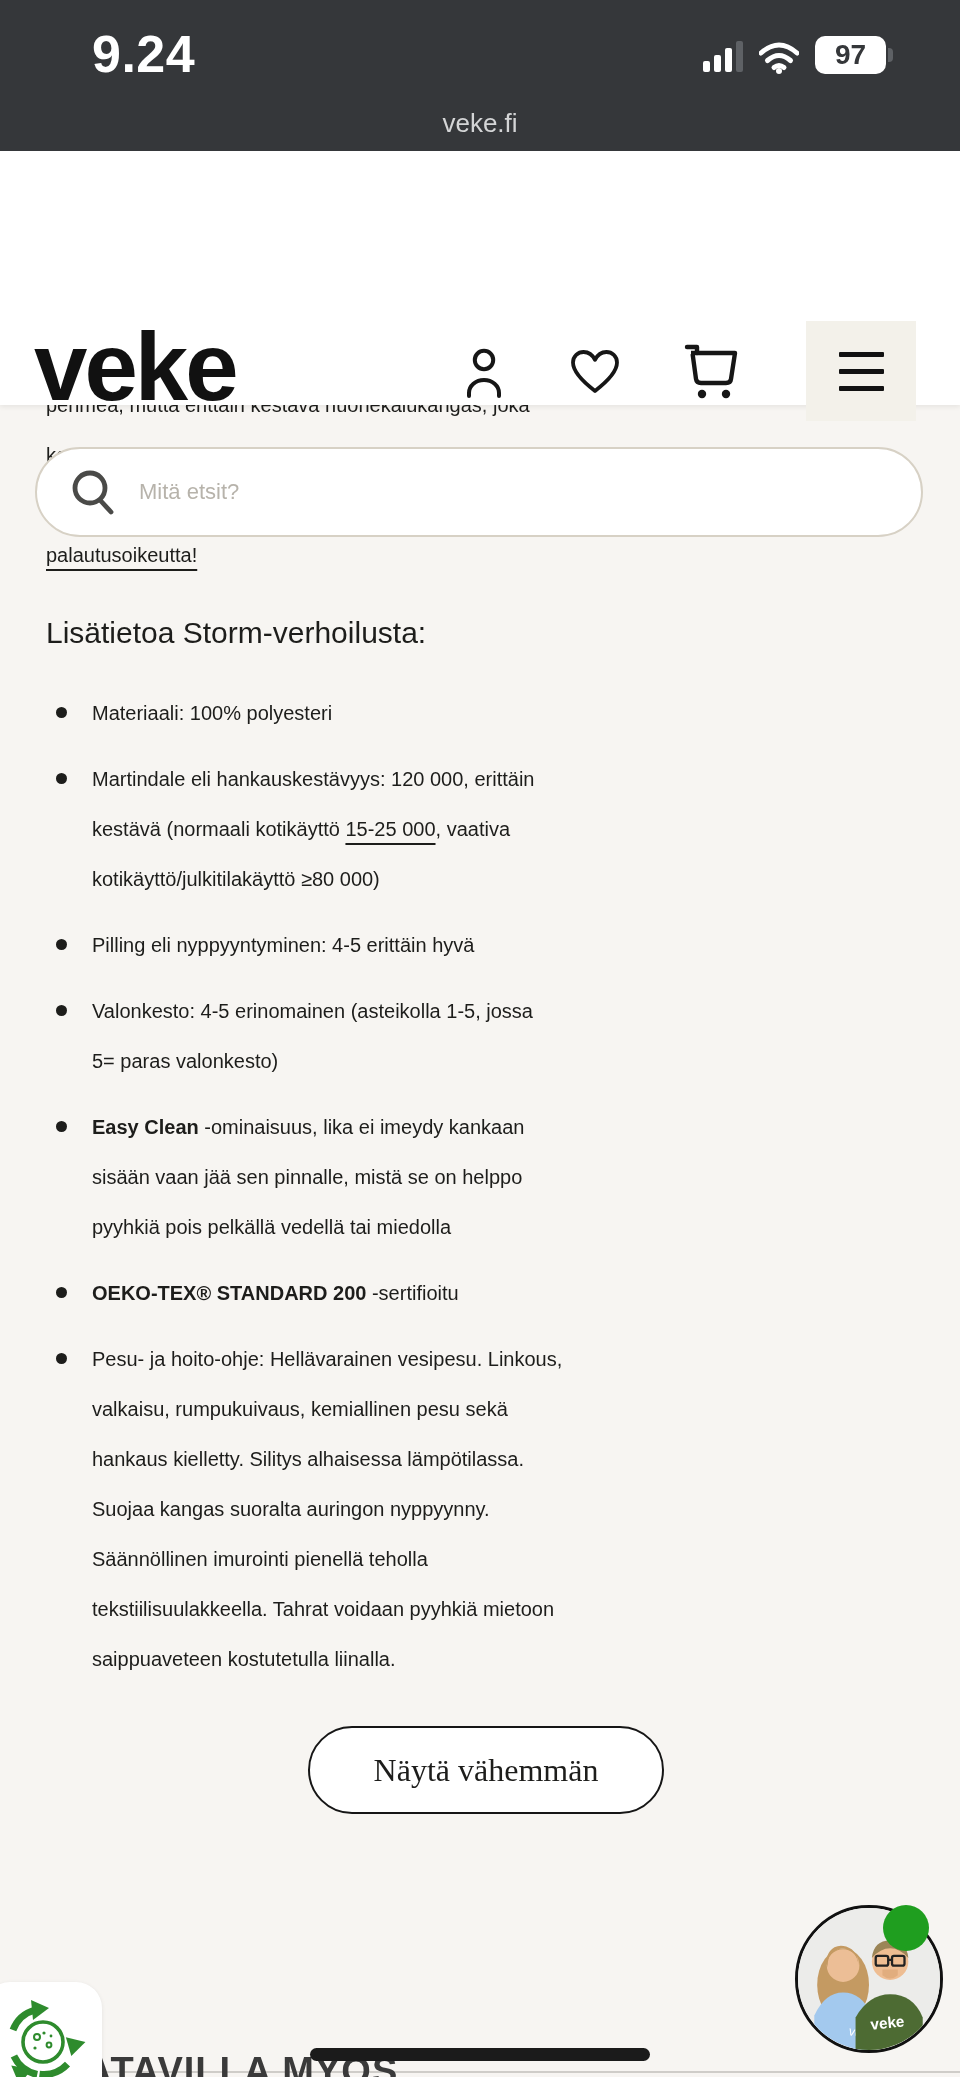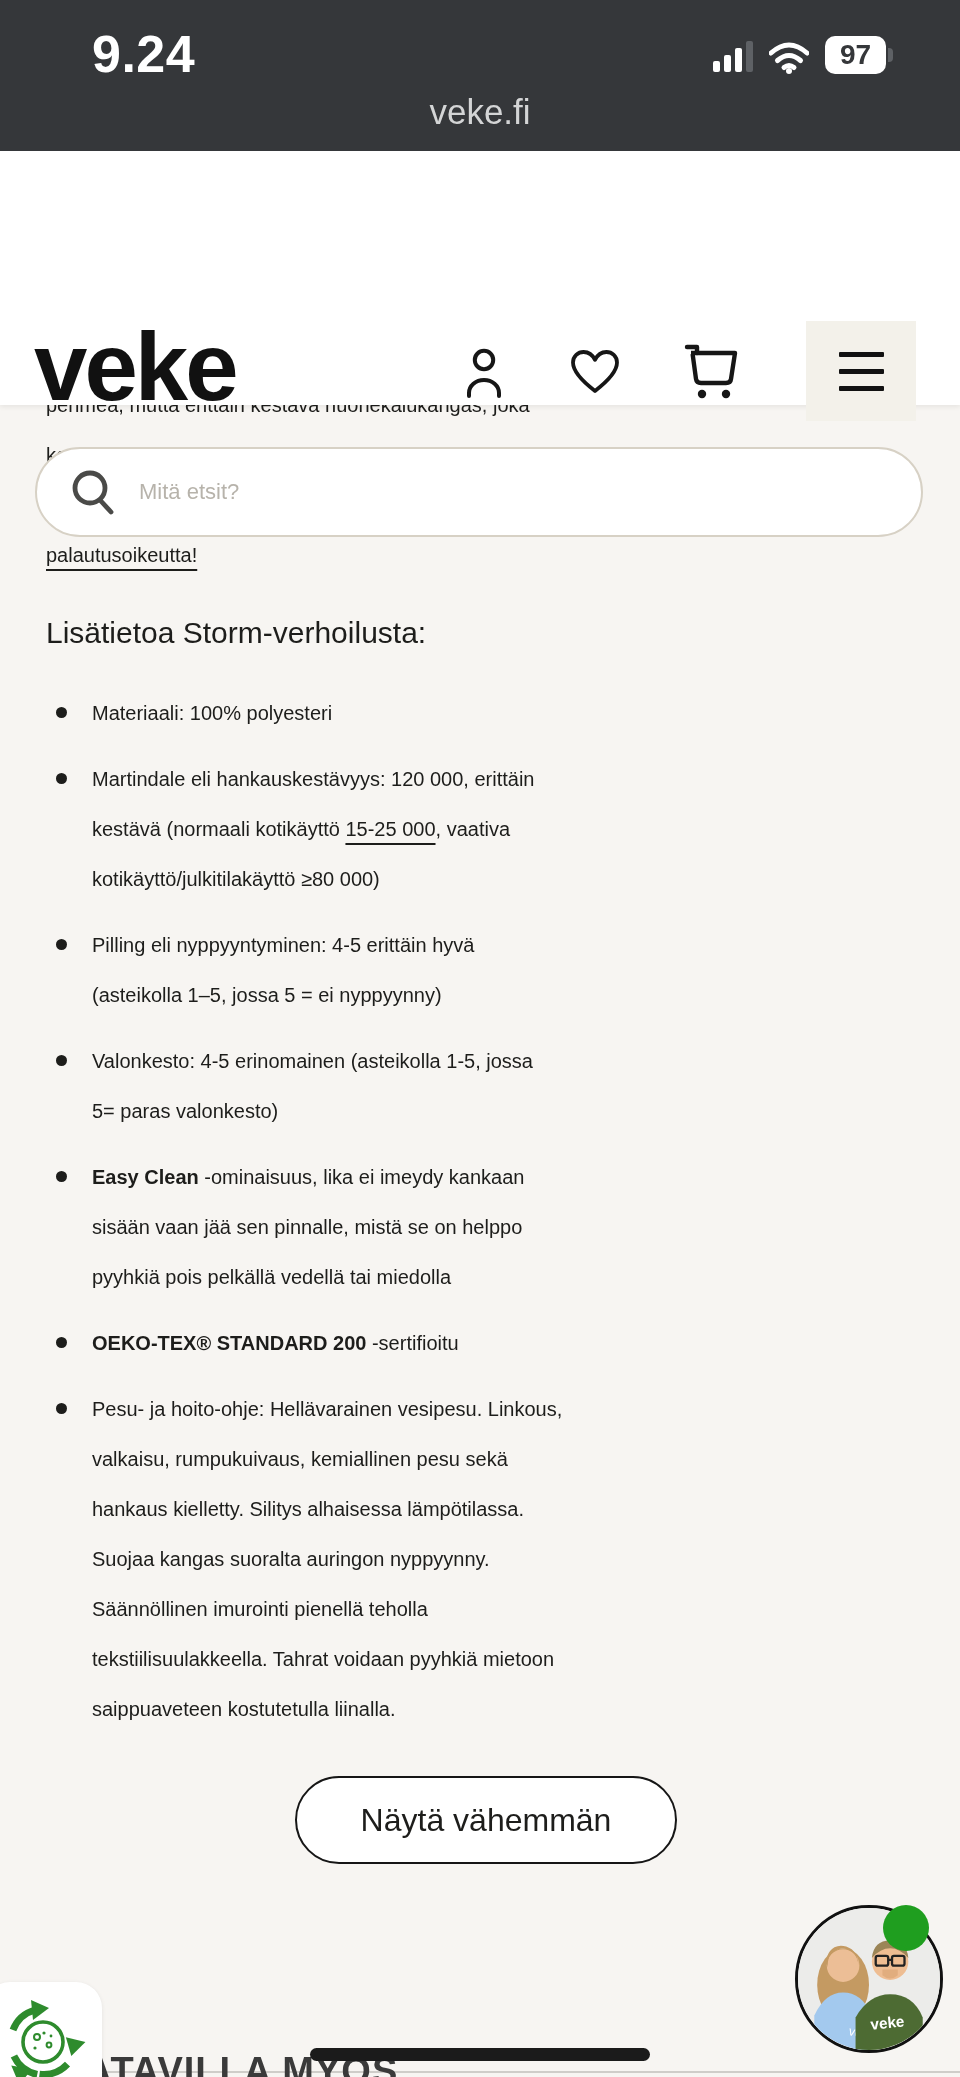--- a/index.html
+++ b/index.html
@@ -7,24 +7,24 @@
   .screen{position:relative;width:960px;height:2077px;margin:0 auto;background:#f7f5f2;overflow:hidden;}
 
   
   .statusbar{position:absolute;top:0;left:0;width:960px;height:151px;background:var(--statusbar-bg,#35373a);z-index:30;}
   .sb-time{position:absolute;left:92px;top:24px;color:#fff;font-size:52px;font-weight:600;letter-spacing:.5px;}
   .sb-icons{position:absolute;right:74px;top:32px;display:flex;align-items:flex-end;gap:16px;height:42px;}
   .sig{display:flex;align-items:flex-end;gap:4px;height:32px;padding-bottom:2px;}
   .sig span{width:7px;border-radius:2px;background:#fff;display:block;}
   .sig .s1{height:11px}.sig .s2{height:17px}.sig .s3{height:24px}.sig .s4{height:31px;background:#5e6165;}
   .wifi{width:40px;height:32px;}
-  .batt{position:relative;width:61px;height:38px;background:#fff;border-radius:10px;display:flex;align-items:center;justify-content:center;}
+  .batt{position:relative;width:71px;height:38px;background:#fff;border-radius:10px;display:flex;align-items:center;justify-content:center;}
   .batt span{color:#35373a;font-size:28px;font-weight:700;}
   .batt:after{content:"";position:absolute;right:-7px;top:12px;width:5px;height:14px;background:#5e6165;border-radius:0 4px 4px 0;}
-  .sb-url{position:absolute;left:0;top:92px;width:100%;text-align:center;color:#d4d5d6;font-size:35px;}
+  .sb-url{position:absolute;left:0;top:108px;width:100%;text-align:center;color:#d4d5d6;font-size:26px;}
 
   
   .header{position:absolute;top:151px;left:0;width:960px;height:254px;background:#fff;z-index:20;box-shadow:0 2px 5px rgba(0,0,0,.07);}
   .logo{position:absolute;left:34px;top:168px;font-size:96px;font-weight:700;letter-spacing:-3px;color:#111;line-height:1;}
   .hicon{position:absolute;background:none;border:none;padding:0;cursor:pointer;}
   .hicon svg{display:block;}
   .icon-account{left:460px;top:193px;}
   .icon-wishlist{left:570px;top:198px;}
   .icon-cart{left:683px;top:190px;}
   .menu-btn{position:absolute;left:806px;top:170px;width:110px;height:100px;background:#f3f1ea;border:none;cursor:pointer;display:flex;flex-direction:column;justify-content:center;align-items:center;gap:12px;}
@@ -38,21 +38,21 @@
   .content{position:absolute;top:380px;left:0;width:960px;z-index:1;color:#1d1d1b;}
   .desc{padding:0 34px 0 46px;}
   .tline{font-size:20px;line-height:50px;white-space:nowrap;}
   .tline .u{text-decoration:underline;text-decoration-thickness:2px;text-underline-offset:7px;}
   .tline .b{font-weight:700;}
   .subheading{font-size:30px;line-height:50px;margin-top:28px;}
   ul.facts{list-style:none;margin:30px 0 0 0;padding:0;}
   ul.facts li{position:relative;padding-left:46px;margin:0 0 16px 0;}
   ul.facts li:before{content:"";position:absolute;left:10px;top:19px;width:11px;height:11px;border-radius:50%;background:#1d1d1b;}
   .btn-row{text-align:center;margin-top:42px;padding-bottom:200px;}
-  .show-less{display:inline-block;background:#fff;border:2px solid #161616;border-radius:46px;padding:0 64px;height:88px;line-height:84px;font-size:32px;color:#1d1d1b;font-family:Liberation Sans, sans-serif;cursor:pointer;}
+  .show-less{display:inline-block;background:#fff;border:2px solid #161616;border-radius:46px;padding:0 64px;height:88px;line-height:84px;font-size:32px;color:#1d1d1b;font-family:Liberation Serif, serif;cursor:pointer;}
 
   
   .chat{position:absolute;left:795px;top:1905px;width:148px;height:148px;border-radius:50%;border:3px solid #111;box-sizing:border-box;overflow:hidden;background:#ececea;z-index:7;cursor:pointer;}
   .chat svg{display:block;}
   .chat-dot{position:absolute;left:883px;top:1905px;width:46px;height:46px;border-radius:50%;background:var(--brand-green,#1f9e1f);z-index:8;}
   .eco-badge{position:absolute;left:-16px;top:1982px;width:118px;height:120px;background:#fff;border-radius:26px;z-index:6;display:flex;align-items:center;justify-content:center;box-shadow:0 1px 4px rgba(0,0,0,.08);}
   .home-bar{position:absolute;left:310px;top:2048px;width:340px;height:13px;border-radius:7px;background:#1b1b1b;z-index:9;}
   .footer-divider{position:absolute;left:0;top:2071px;width:960px;height:2px;background:#cfcdc9;z-index:4;}
   .footer-heading{position:absolute;left:30px;top:2050px;font-size:38px;font-weight:700;color:#3a3a3a;letter-spacing:1px;z-index:5;white-space:nowrap;}
 </style>
@@ -136,21 +136,20 @@
           <li>
             <div class="tline"><span>Materiaali: 100% polyesteri</span></div>
           </li>
           <li>
             <div class="tline"><span>Martindale eli hankauskestävyys: 120 000, erittäin</span></div>
             <div class="tline"><span>kestävä (normaali kotikäyttö </span><span class="u">15-25 000</span><span>, vaativa</span></div>
             <div class="tline"><span>kotikäyttö/julkitilakäyttö ≥80 000)</span></div>
           </li>
           <li>
             <div class="tline"><span>Pilling eli nyppyyntyminen: 4-5 erittäin hyvä</span></div>
-            <div class="tline"><span>(asteikolla 1–5, jossa 5 = ei nyppyynny)</span></div>
           </li>
           <li>
             <div class="tline"><span>Valonkesto: 4-5 erinomainen (asteikolla 1-5, jossa</span></div>
             <div class="tline"><span>5= paras valonkesto)</span></div>
           </li>
           <li>
             <div class="tline"><span class="b">Easy Clean</span><span> -ominaisuus,  lika ei imeydy kankaan</span></div>
             <div class="tline"><span>sisään vaan jää sen pinnalle, mistä se on helppo</span></div>
             <div class="tline"><span>pyyhkiä pois pelkällä vedellä tai miedolla</span></div>
           </li>

